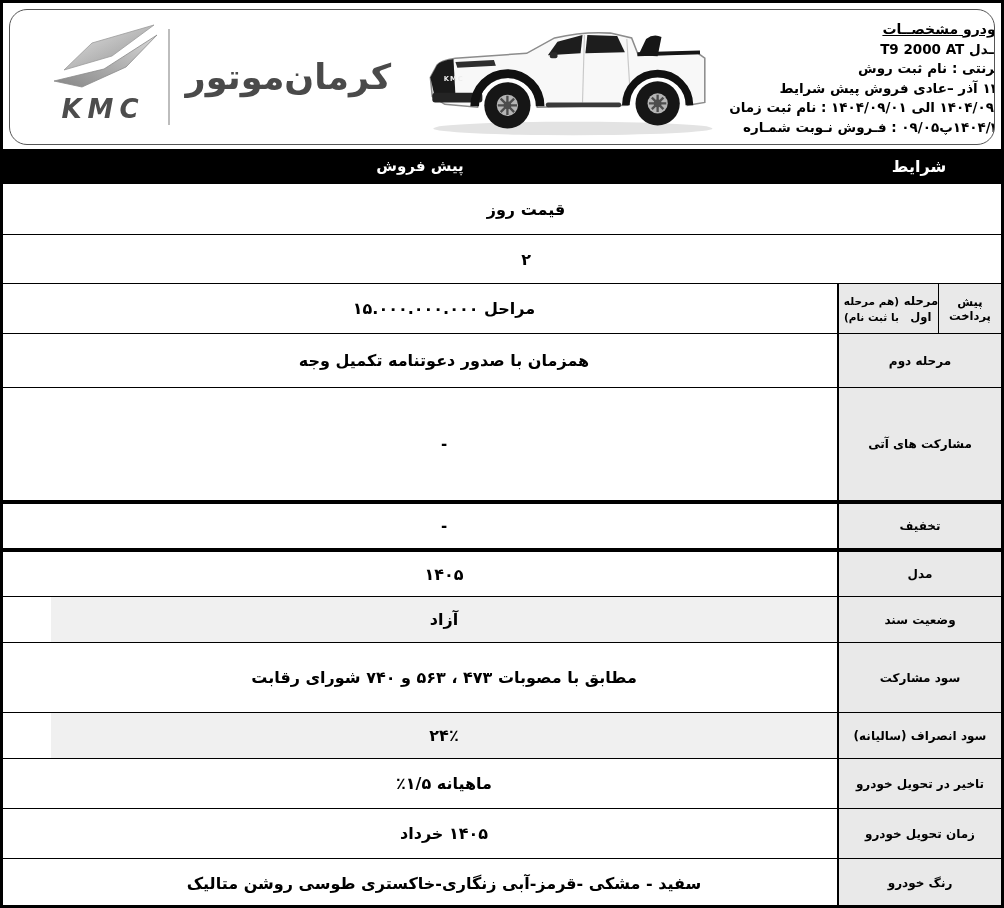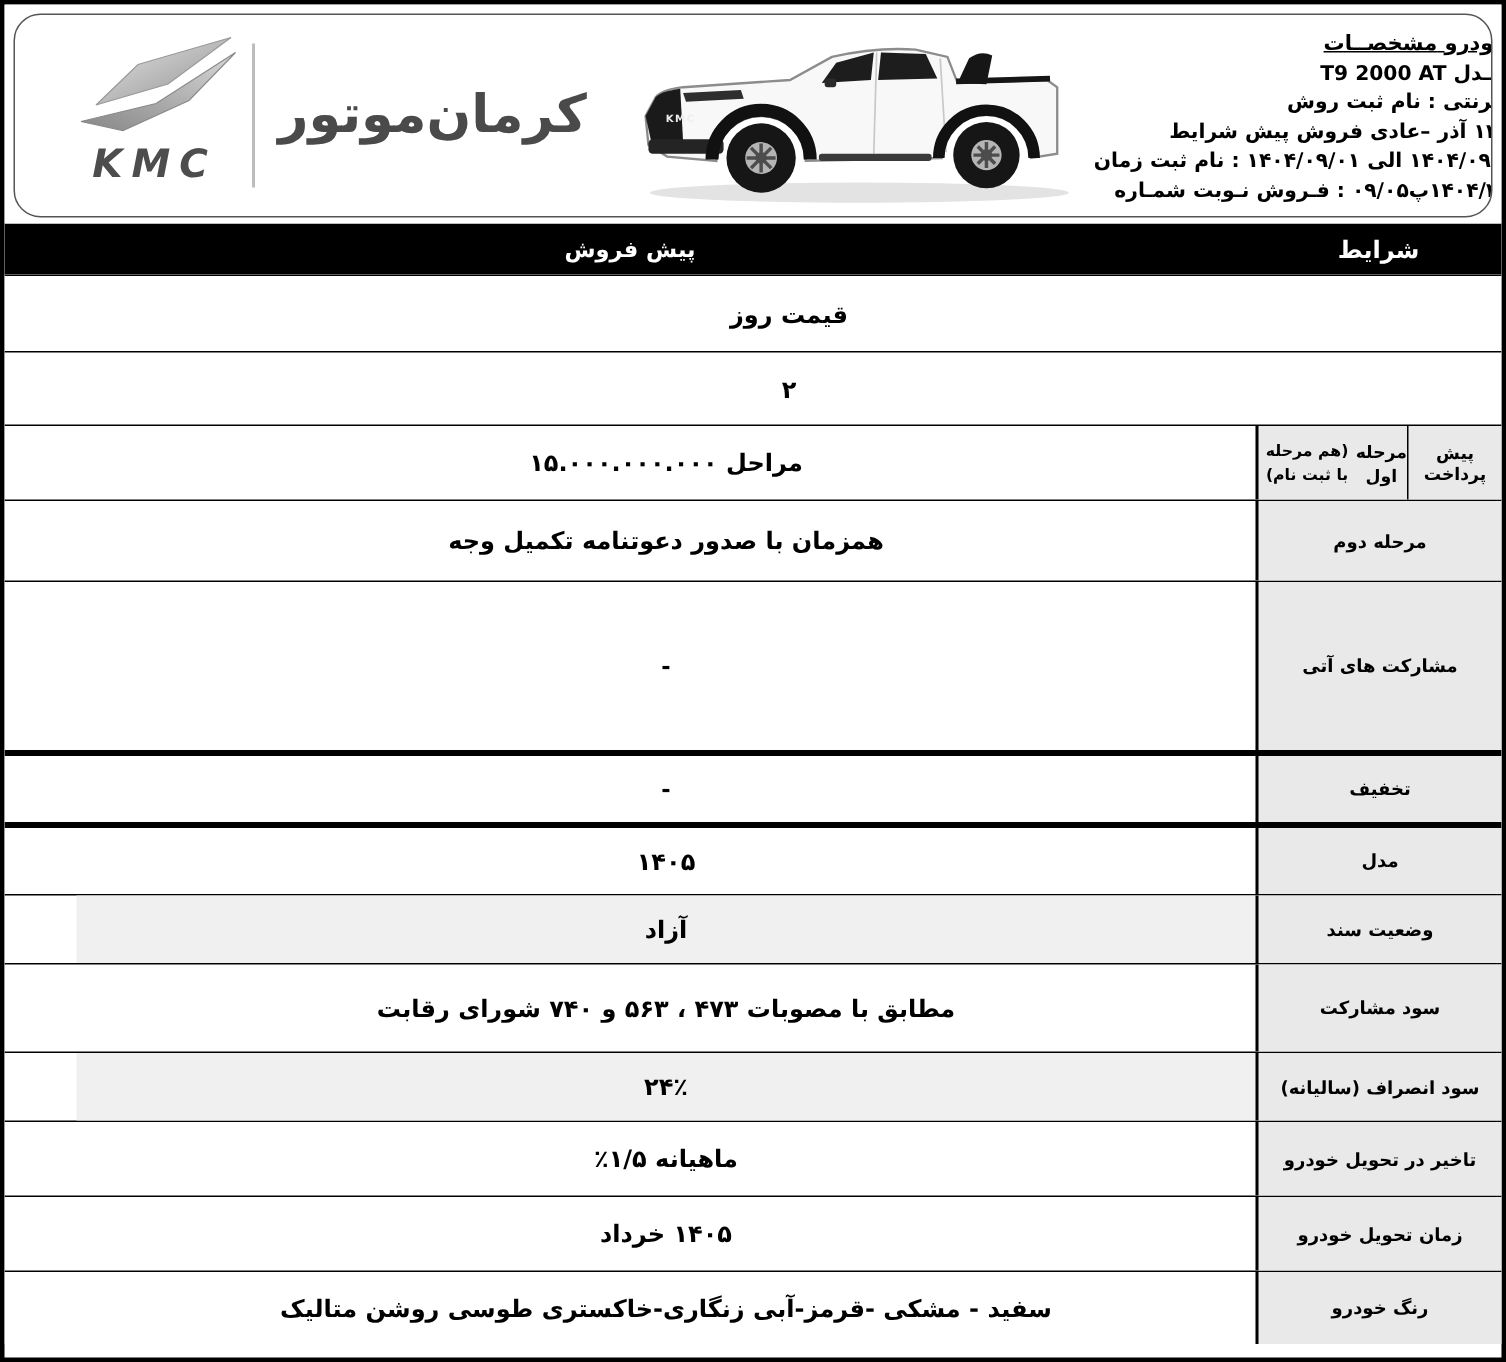--- a/index.html
+++ b/index.html
@@ -56,21 +56,21 @@
     font-weight:bold;font-size:11.5px;direction:rtl;text-align:center;line-height:16px;
   }
   .lblsplit .stage .note{font-size:10.5px;}
   .lblsplit .group{
     width:63px;background:#e9e9e9;border-left:1.5px solid #000;
     display:flex;align-items:center;justify-content:center;
     font-weight:bold;font-size:11.5px;direction:rtl;text-align:center;
   }
   
   .h1{height:51px}.h2{height:49px}.h3{height:50px}.h4{height:54px}.h5{height:113px}
-  .h6{height:48px}.h7{height:48px}.h8{height:46px}.h9{height:59px}.h10{height:46px}
+  .h6{height:48px}.h7{height:48px}.h8{height:46px}.h9{height:70px}.h10{height:46px}
   .h11{height:50px}.h12{height:50px}.h13{height:49px}
   .dash{font-size:15px;}
 </style>
 </head>
 <body>
 
 <div class="page">
 
   <div class="hdr">
     <div class="card">

